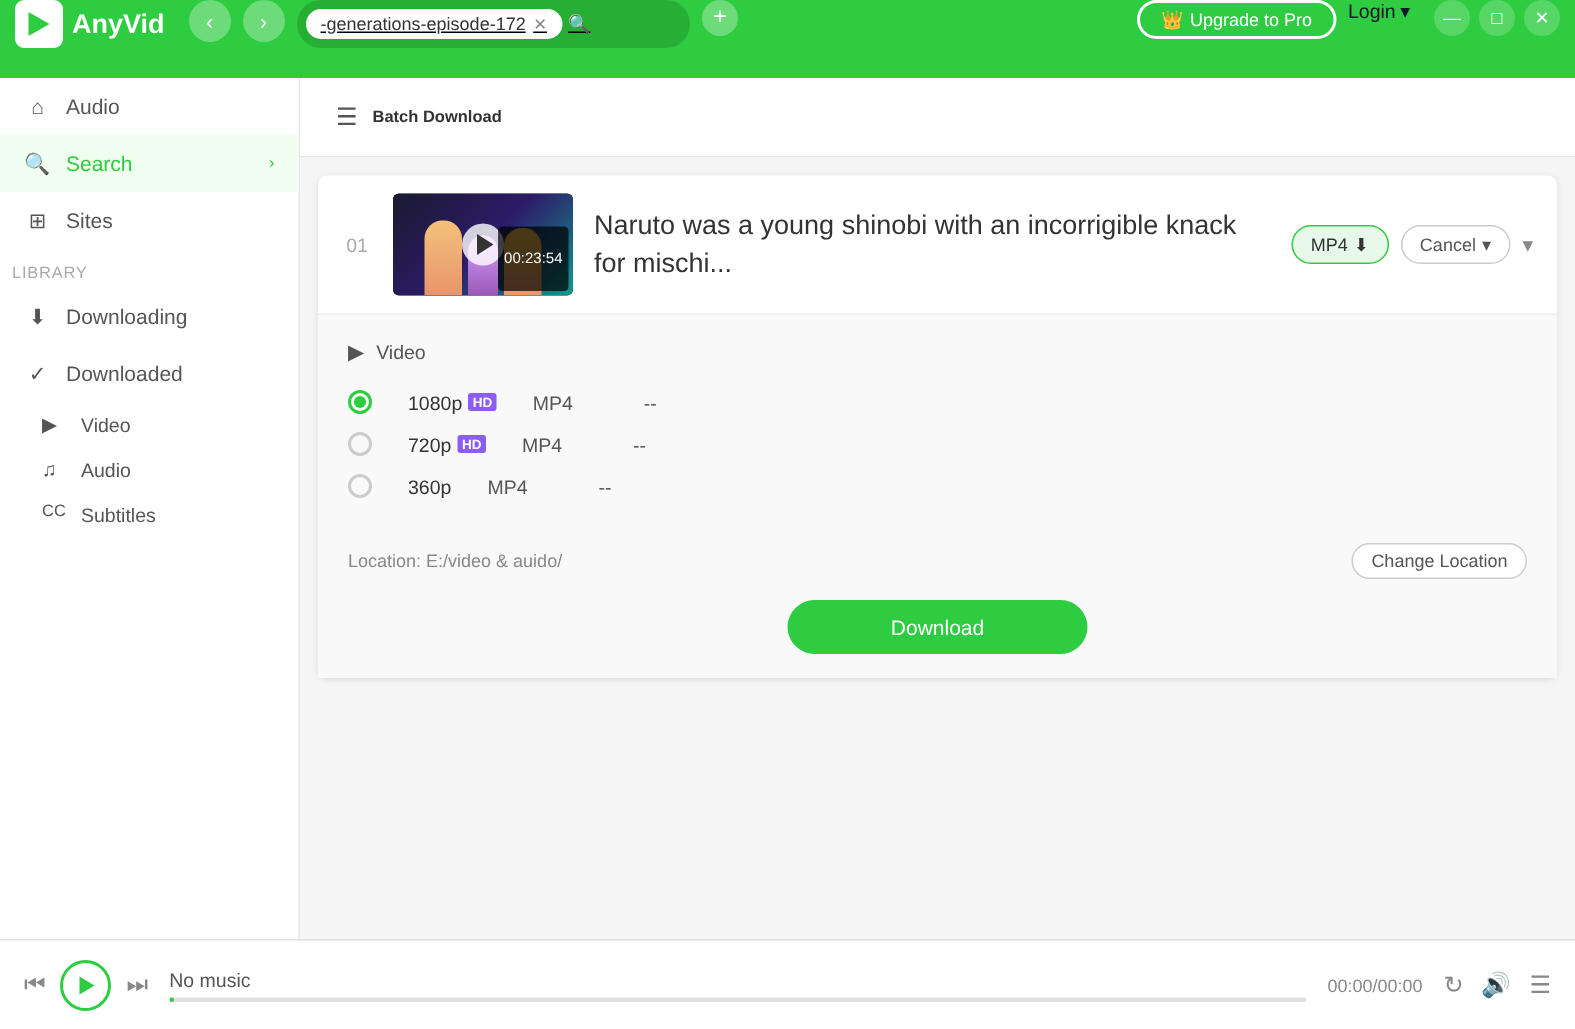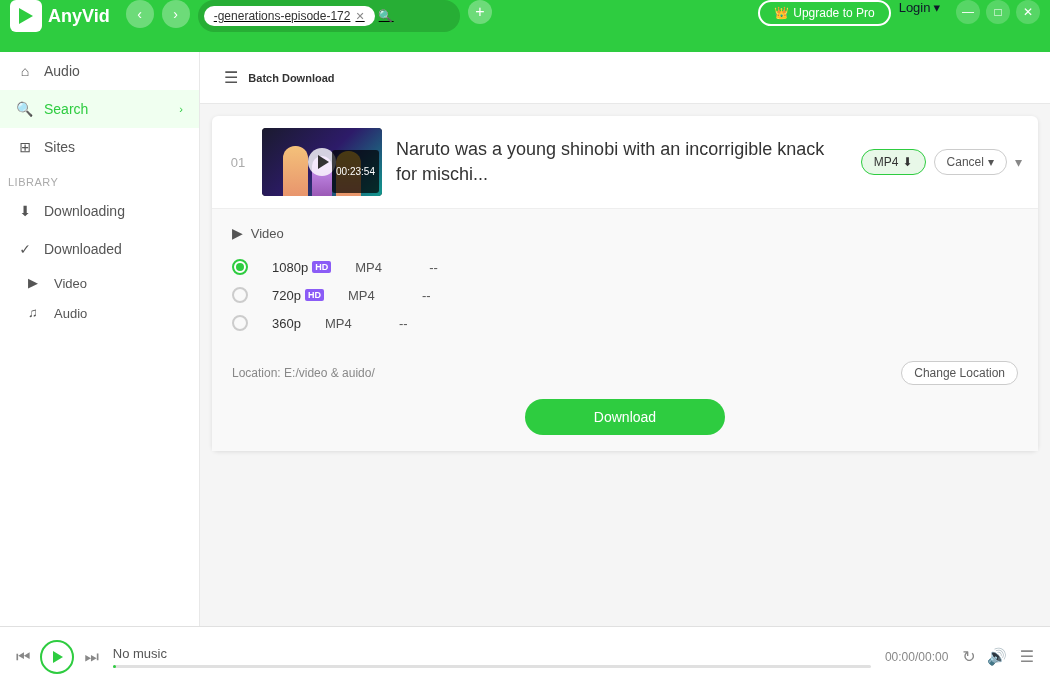--- a/index.html
+++ b/index.html
@@ -349,20 +349,24 @@
       <span>Downloaded</span>
     </div>
     <div class="sidebar-subitem">
       <span class="icon" style="font-size:13px;">▶</span>
       <span>Video</span>
     </div>
     <div class="sidebar-subitem">
       <span class="icon" style="font-size:13px;">♫</span>
       <span>Audio</span>
     </div>
+    <div class="sidebar-subitem">
+      <span class="icon" style="font-size:11px;">CC</span>
+      <span>Subtitles</span>
+    </div>
   </div>
 
   <div class="content">
 
     <div class="batch-header">
       <span class="batch-icon">☰</span>
       <span class="batch-title">Batch Download</span>
     </div>
 
     <div class="video-card">

